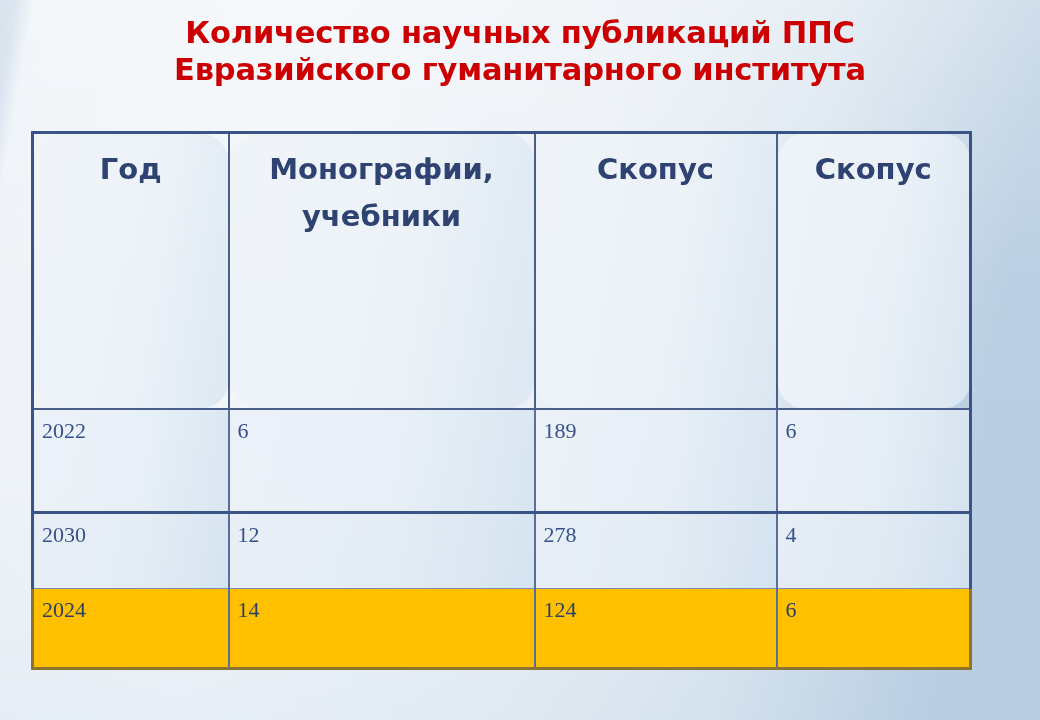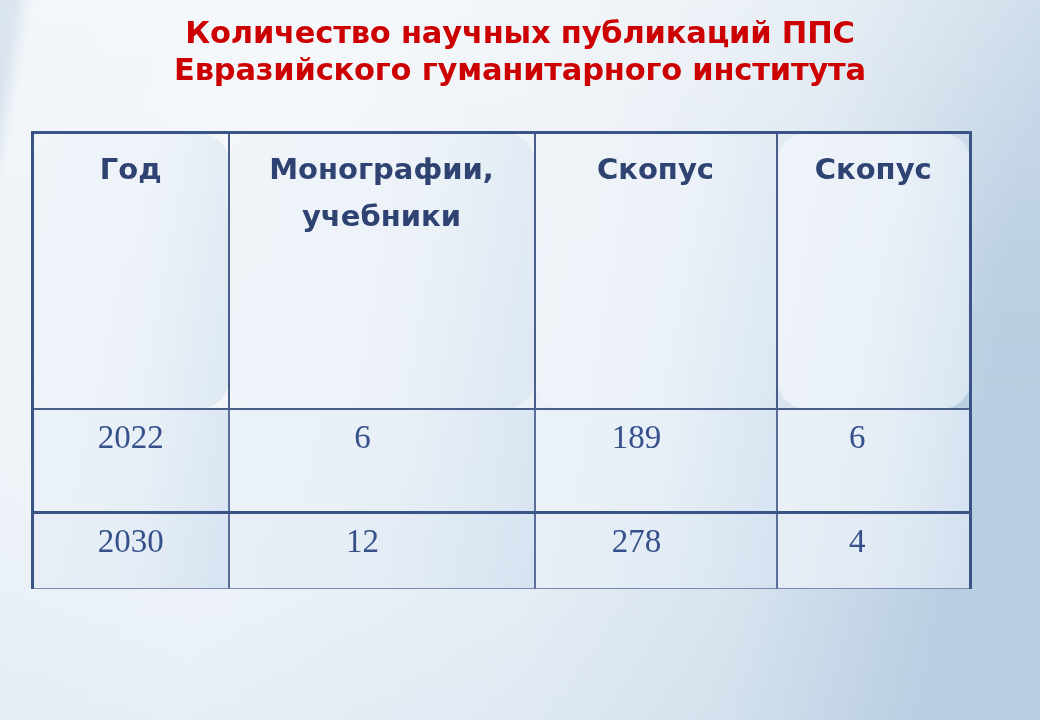--- a/index.html
+++ b/index.html
@@ -101,24 +101,23 @@
     border-right: 2px solid #4A5E8C;
     border-radius: 30px;
   }
   tr.head th:first-child { border-left: 3px solid #3B5488; }
   tr.head th:last-child  { border-right: 3px solid #3B5488; }
 
   
   tr.data td {
     vertical-align: top;
     padding: 8px 46px 0 8px;
-    text-align: center;
     color: #36508A;
     font-family: "Liberation Serif", "DejaVu Serif", serif;
-    font-size: 33px;
+    font-size: 22px;
     line-height: 1.18;
     border-left: 2px solid #5B6E9B;
     border-right: 2px solid #5B6E9B;
     border-bottom: 1px solid #7A8AB3;
   }
   tr.data td:first-child {
     border-left: 3px solid #3B5488;
     padding: 8px 8px 0 8px;
   }
   tr.data td:last-child {
@@ -186,17 +185,23 @@
           <td>6</td>
           <td>189</td>
           <td>6</td>
         </tr>
         <tr class="data r-2023">
           <td>2030</td>
           <td>12</td>
           <td>278</td>
           <td>4</td>
         </tr>
+        <tr class="data r-2024">
+          <td>2024</td>
+          <td>14</td>
+          <td>124</td>
+          <td>6</td>
+        </tr>
       </tbody>
     </table>
   </div>
 
 </div>
 
 </body></html>

